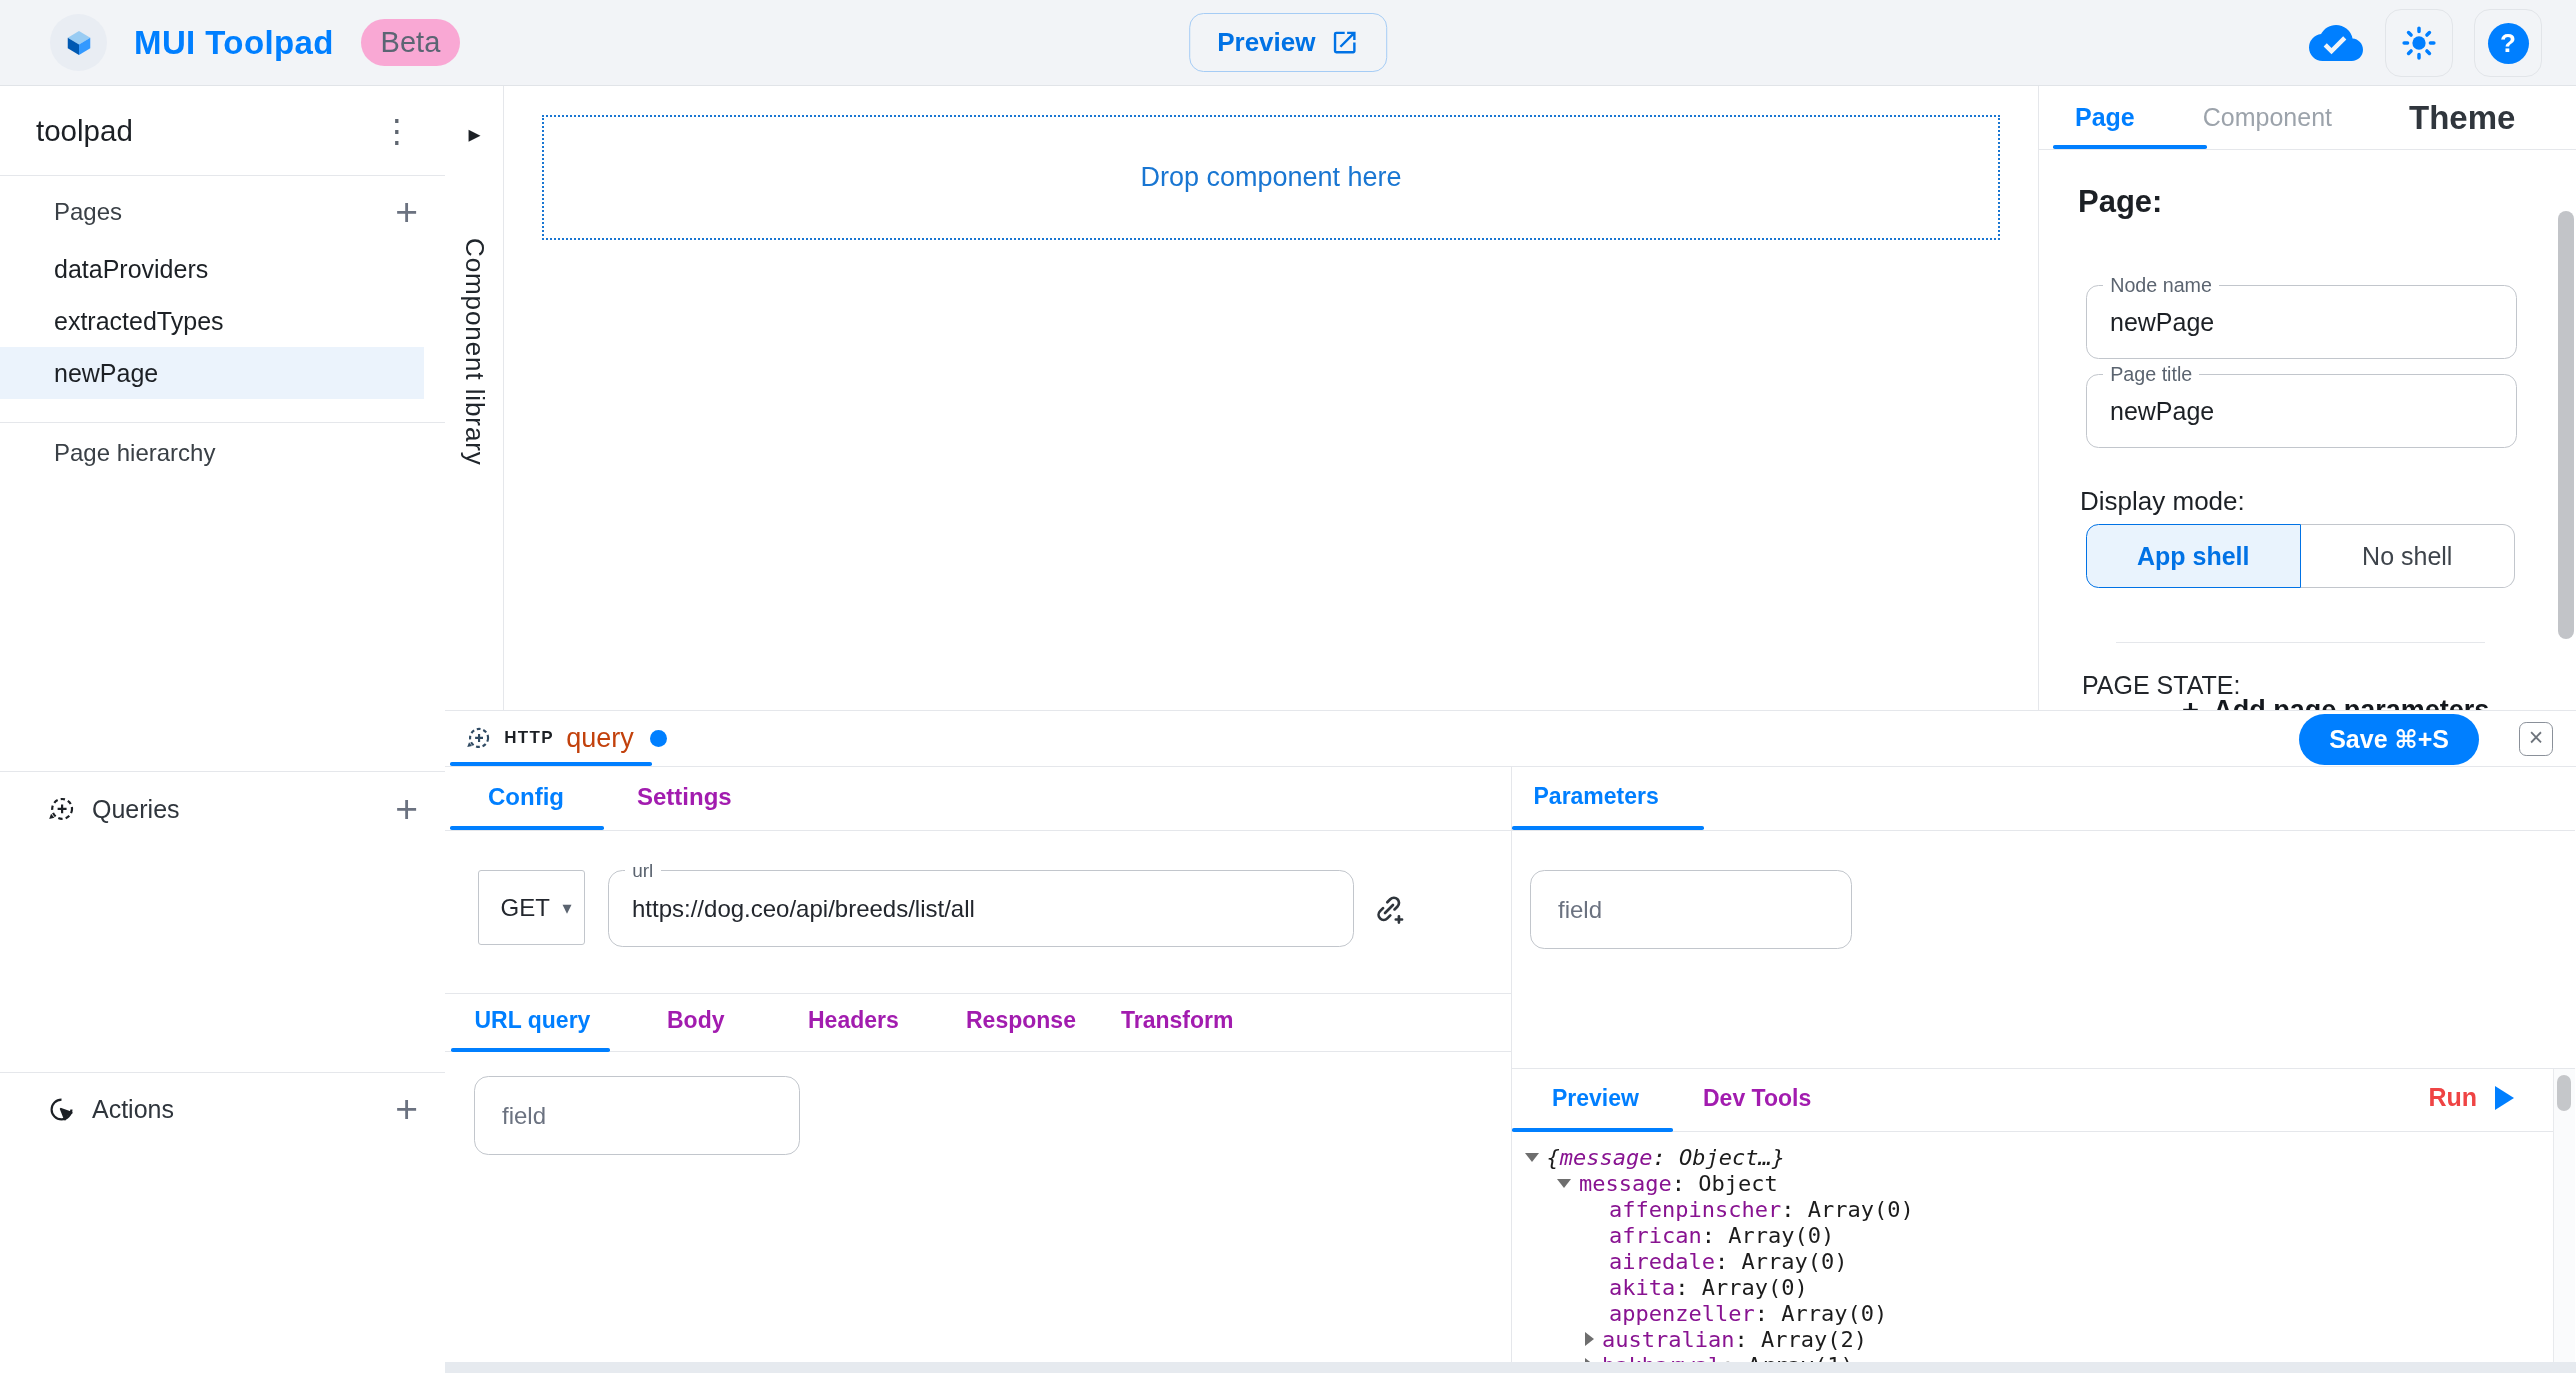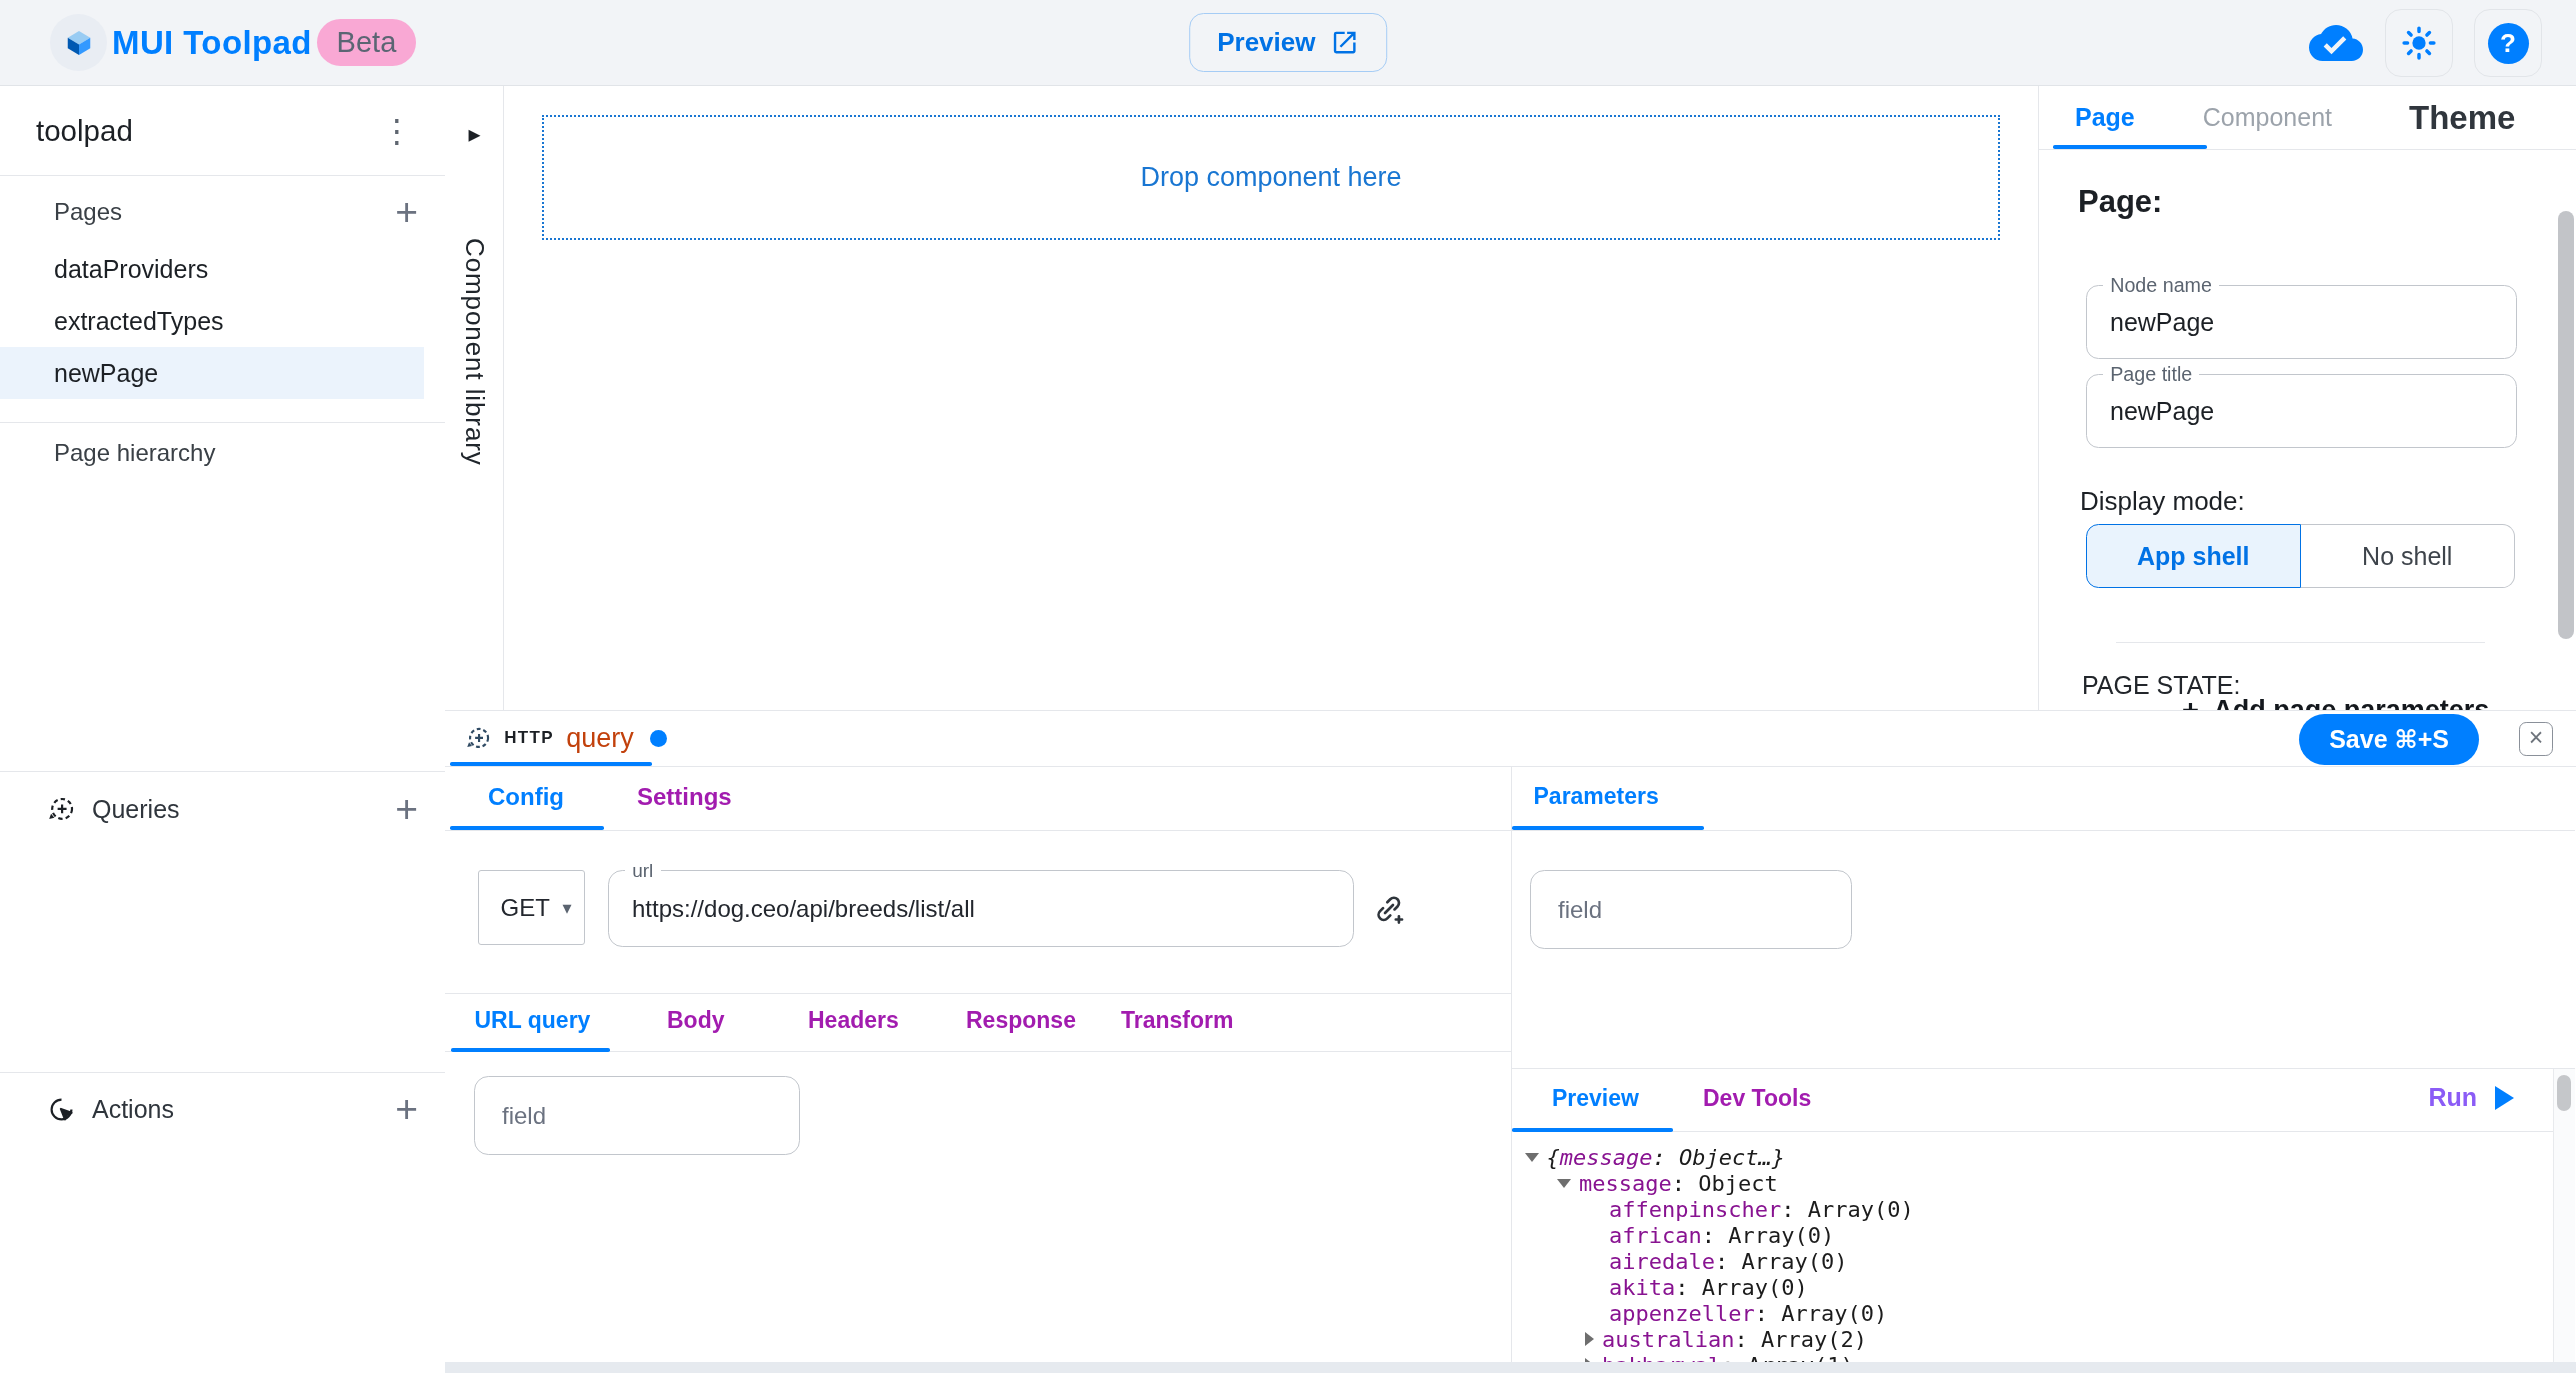--- a/index.html
+++ b/index.html
@@ -26,21 +26,21 @@
   .tri-down{width:0;height:0;border-left:7.2px solid transparent;border-right:7.2px solid transparent;border-top:9.8px solid #6E6E6E;flex:none}
   .tri-right{width:0;height:0;border-top:7.2px solid transparent;border-bottom:7.2px solid transparent;border-left:9.8px solid #6E6E6E;flex:none}
   .iconbtn{width:66px;height:66px;border:0.9px solid #E2E5E9;border-radius:16px;display:flex;align-items:center;justify-content:center;cursor:pointer}
 </style>
 </head>
 <body>
 
 <div class="screen">
 
   <div class="abs flex" style="left:0;top:0;width:2576px;height:86px;background:#F2F4F7;border-bottom:0.9px solid #E1E4E8;box-sizing:border-box">
-    <div class="flex" style="margin-left:50px;gap:5px">
+    <div class="flex" style="margin-left:50px;gap:27px">
       <div style="width:57px;height:57px;border-radius:50%;background:#E9EDF3;display:flex;align-items:center;justify-content:center">
         <svg width="36" height="36" viewBox="0 0 24 24">
           <path d="M4.5 8.5 12 4l7.5 4.5L12 13z" fill="#99CCF3"></path>
           <path d="M4.5 8.5v7L12 20v-7z" fill="#0059B2"></path>
           <path d="M19.5 8.5v7L12 20v-7z" fill="#3399FF"></path>
         </svg>
       </div>
       <div style="font-size:33px;font-weight:700;color:#007FFF;letter-spacing:0.4px">MUI Toolpad</div>
       <div style="background:#f9a8d4;color:#5B6573;font-size:29px;padding:7.2px 19.7px;border-radius:894px">Beta</div>
     </div>
@@ -264,21 +264,21 @@
       <div class="abs" style="left:18px;top:103px;width:322px;height:79px;border:0.9px solid #C2C6CC;border-radius:14.3px;box-sizing:border-box">
         <input style="width: 100%; height: 100%; padding: 0px 27px; font-size: 24px; color: rgb(107, 114, 128);" value="field">
       </div>
 
       <div class="abs" style="left:0;top:301px;width:1063px;height:307px;border-top:0.9px solid #E5E7EB;box-sizing:border-box">
         <div class="abs" style="left:0;top:0;width:1041px;height:63px;border-bottom:0.9px solid #E5E7EB;box-sizing:border-box">
           <span class="abs tab-active" style="left:40px;top:16px;font-size:23px;font-weight:600;cursor:pointer">Preview</span>
           <span class="abs tab-idle" style="left:191px;top:16px;font-size:23px;cursor:pointer">Dev Tools</span>
           <div class="underline" style="left:0;width:161px;bottom:-0.9px"></div>
           <div class="abs flex" style="right:39px;top:14.3px;gap:18px;cursor:pointer">
-            <span style="font-size:25px;font-weight:700;color:#8b5cf6">Run</span>
+            <span style="font-size:25px;font-weight:700;color:#ef4444">Run</span>
             <span style="width:0;height:0;border-top:12.5px solid transparent;border-bottom:12.5px solid transparent;border-left:19.7px solid #007FFF"></span>
           </div>
         </div>
 
         <div class="abs" style="left:0;top:75px;right:36px;bottom:0;overflow:hidden;font-family:'DejaVu Sans Mono',monospace;font-size:22px;color:#1C1C1C;white-space:nowrap">
           <div class="json-row" style="padding-left:12.5px">
             <span class="tri-down"></span>
             <span class="j-italic"><span class="j-dark">{</span><span class="j-key">message</span><span class="j-dark">: Object…}</span></span>
           </div>
           <div class="json-row" style="padding-left:45px">

